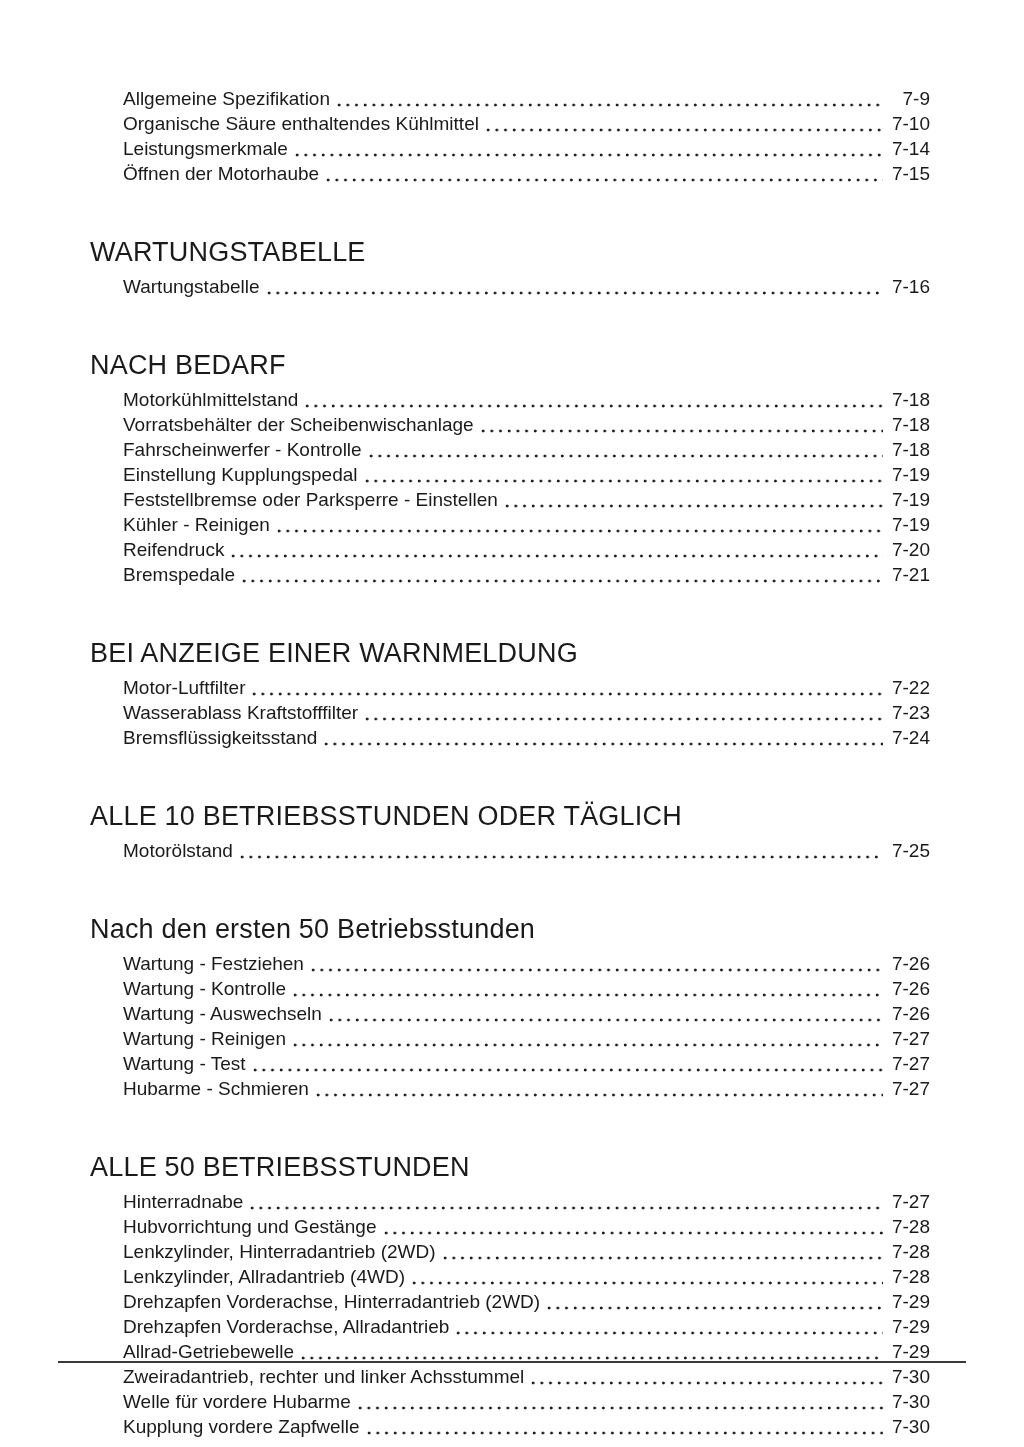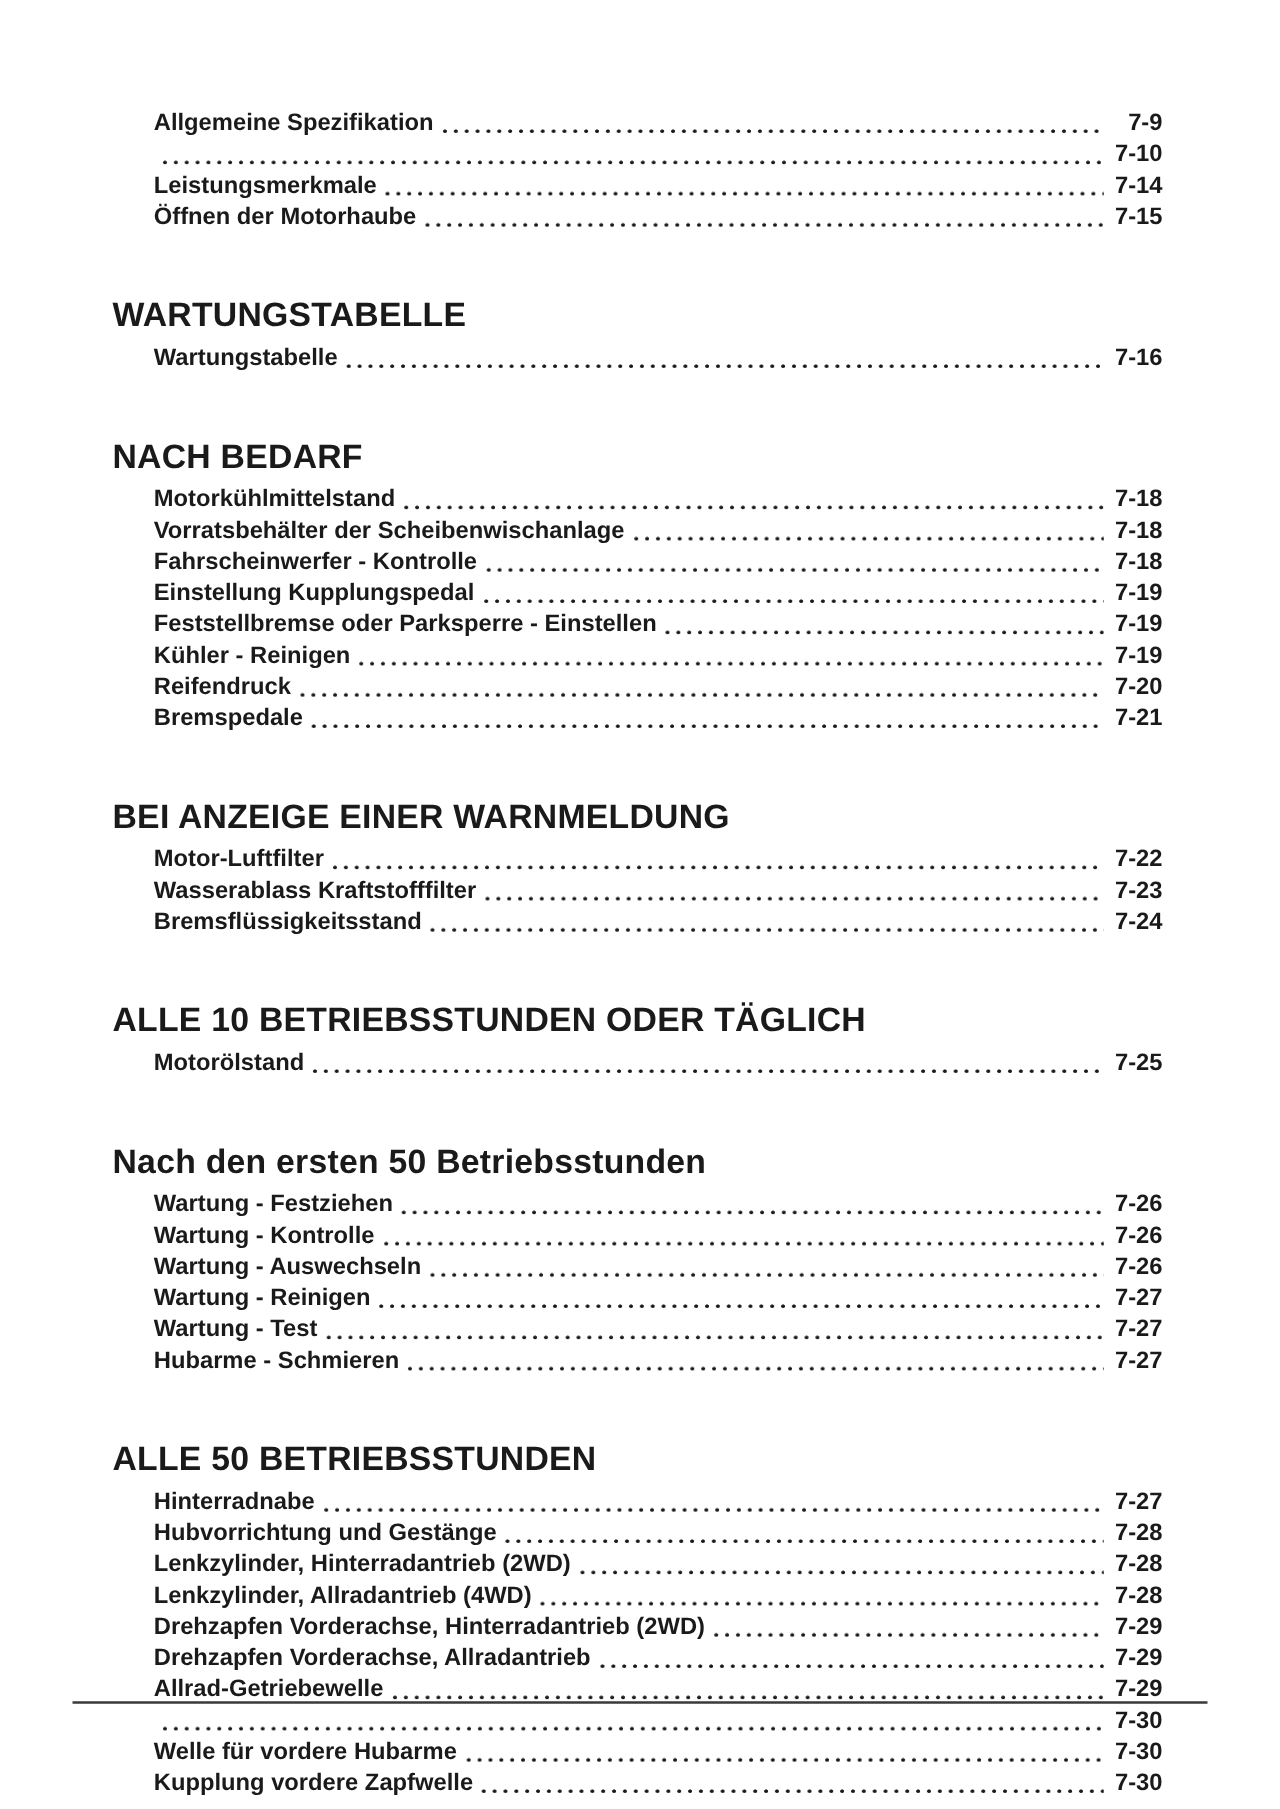--- a/index.html
+++ b/index.html
@@ -9,21 +9,20 @@
   }
   .page {
     position: relative;
     width: 1024px;
     height: 1447px;
     background: #ffffff;
     color: #1a1a1a;
     font-family: "Liberation Sans", sans-serif;
     overflow: hidden;
     box-sizing: border-box;
-    font-weight: bold;
   }
   .toc {
     position: absolute;
     top: 86px;
     left: 90px;
     right: 94px;
   }
   .section.headed {
     margin-top: 50px;
   }
@@ -72,20 +71,21 @@
 
 <div class="page">
   <div class="toc">
       <div class="section">
         <div class="entry">
           <span class="entry-title">Allgemeine Spezifikation</span>
           <span class="leader"></span>
           <span class="entry-page">7-9</span>
         </div>
         <div class="entry">
+          <span class="entry-title">Organische Säure enthaltendes Kühlmittel</span>
           <span class="leader"></span>
           <span class="entry-page">7-10</span>
         </div>
         <div class="entry">
           <span class="entry-title">Leistungsmerkmale</span>
           <span class="leader"></span>
           <span class="entry-page">7-14</span>
         </div>
         <div class="entry">
           <span class="entry-title">Öffnen der Motorhaube</span>
@@ -234,20 +234,21 @@
           <span class="entry-title">Drehzapfen Vorderachse, Allradantrieb</span>
           <span class="leader"></span>
           <span class="entry-page">7-29</span>
         </div>
         <div class="entry">
           <span class="entry-title">Allrad-Getriebewelle</span>
           <span class="leader"></span>
           <span class="entry-page">7-29</span>
         </div>
         <div class="entry">
+          <span class="entry-title">Zweiradantrieb, rechter und linker Achsstummel</span>
           <span class="leader"></span>
           <span class="entry-page">7-30</span>
         </div>
         <div class="entry">
           <span class="entry-title">Welle für vordere Hubarme</span>
           <span class="leader"></span>
           <span class="entry-page">7-30</span>
         </div>
         <div class="entry">
           <span class="entry-title">Kupplung vordere Zapfwelle</span>

